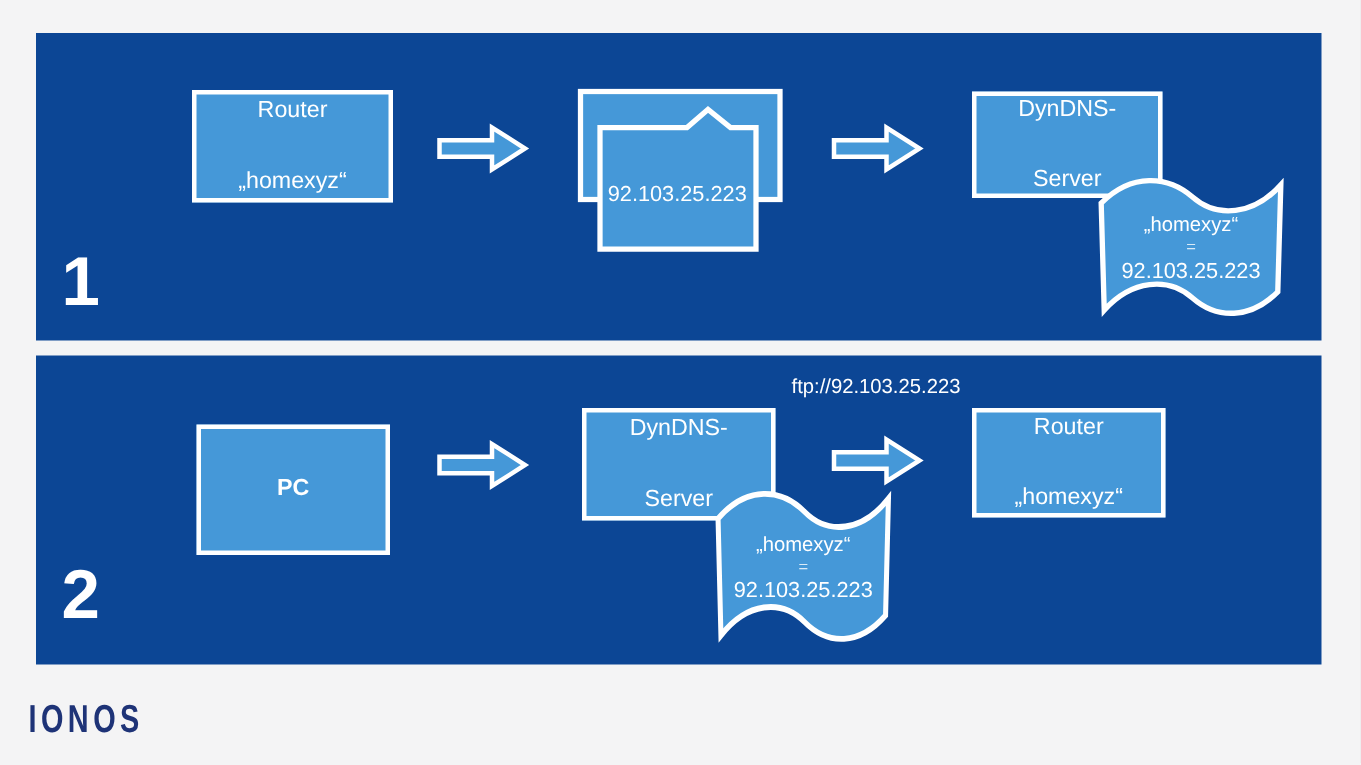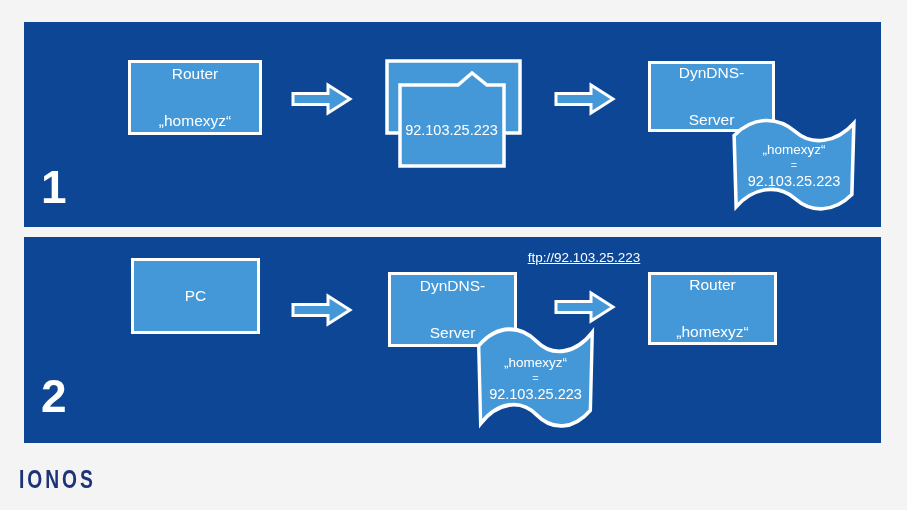--- a/index.html
+++ b/index.html
@@ -67,23 +67,23 @@
     <div class="flag-text" style="left:702px;top:89px;width:136px;height:108px;">
       <span class="l1">„homexyz“</span>
       <span class="l2">=</span>
       <span class="l3">92.103.25.223</span>
     </div>
   </div>
 
   <div class="panel panel-2">
     <div class="step-number" style="top:136px;">2</div>
 
-    <div class="route-label" style="left:454px;top:13px;text-decoration:underline;">ftp://92.103.25.223</div>
+    <div class="route-label" style="left:454px;top:13px;">ftp://92.103.25.223</div>
 
-    <div class="box" style="left:107px;top:21px;width:129px;height:76px;">
+    <div class="box" style="left:107px;top:46px;width:129px;height:87px;font-weight:bold;">
       <span>PC</span>
     </div>
 
     <svg class="arrow" style="left:266px;top:56px;" viewBox="0 0 64 34">
       <path d="M3,11.5 L38,11.5 L38,3 L60,17 L38,31 L38,22.5 L3,22.5 Z" style="fill:var(--shape_fill);stroke:var(--shape_border);stroke-width:3;stroke-linejoin:miter;"></path>
     </svg>
 
     <div class="box" style="left:364px;top:35px;width:129px;height:75px;">
       <span>DynDNS-</span>
       <span>Server</span>

